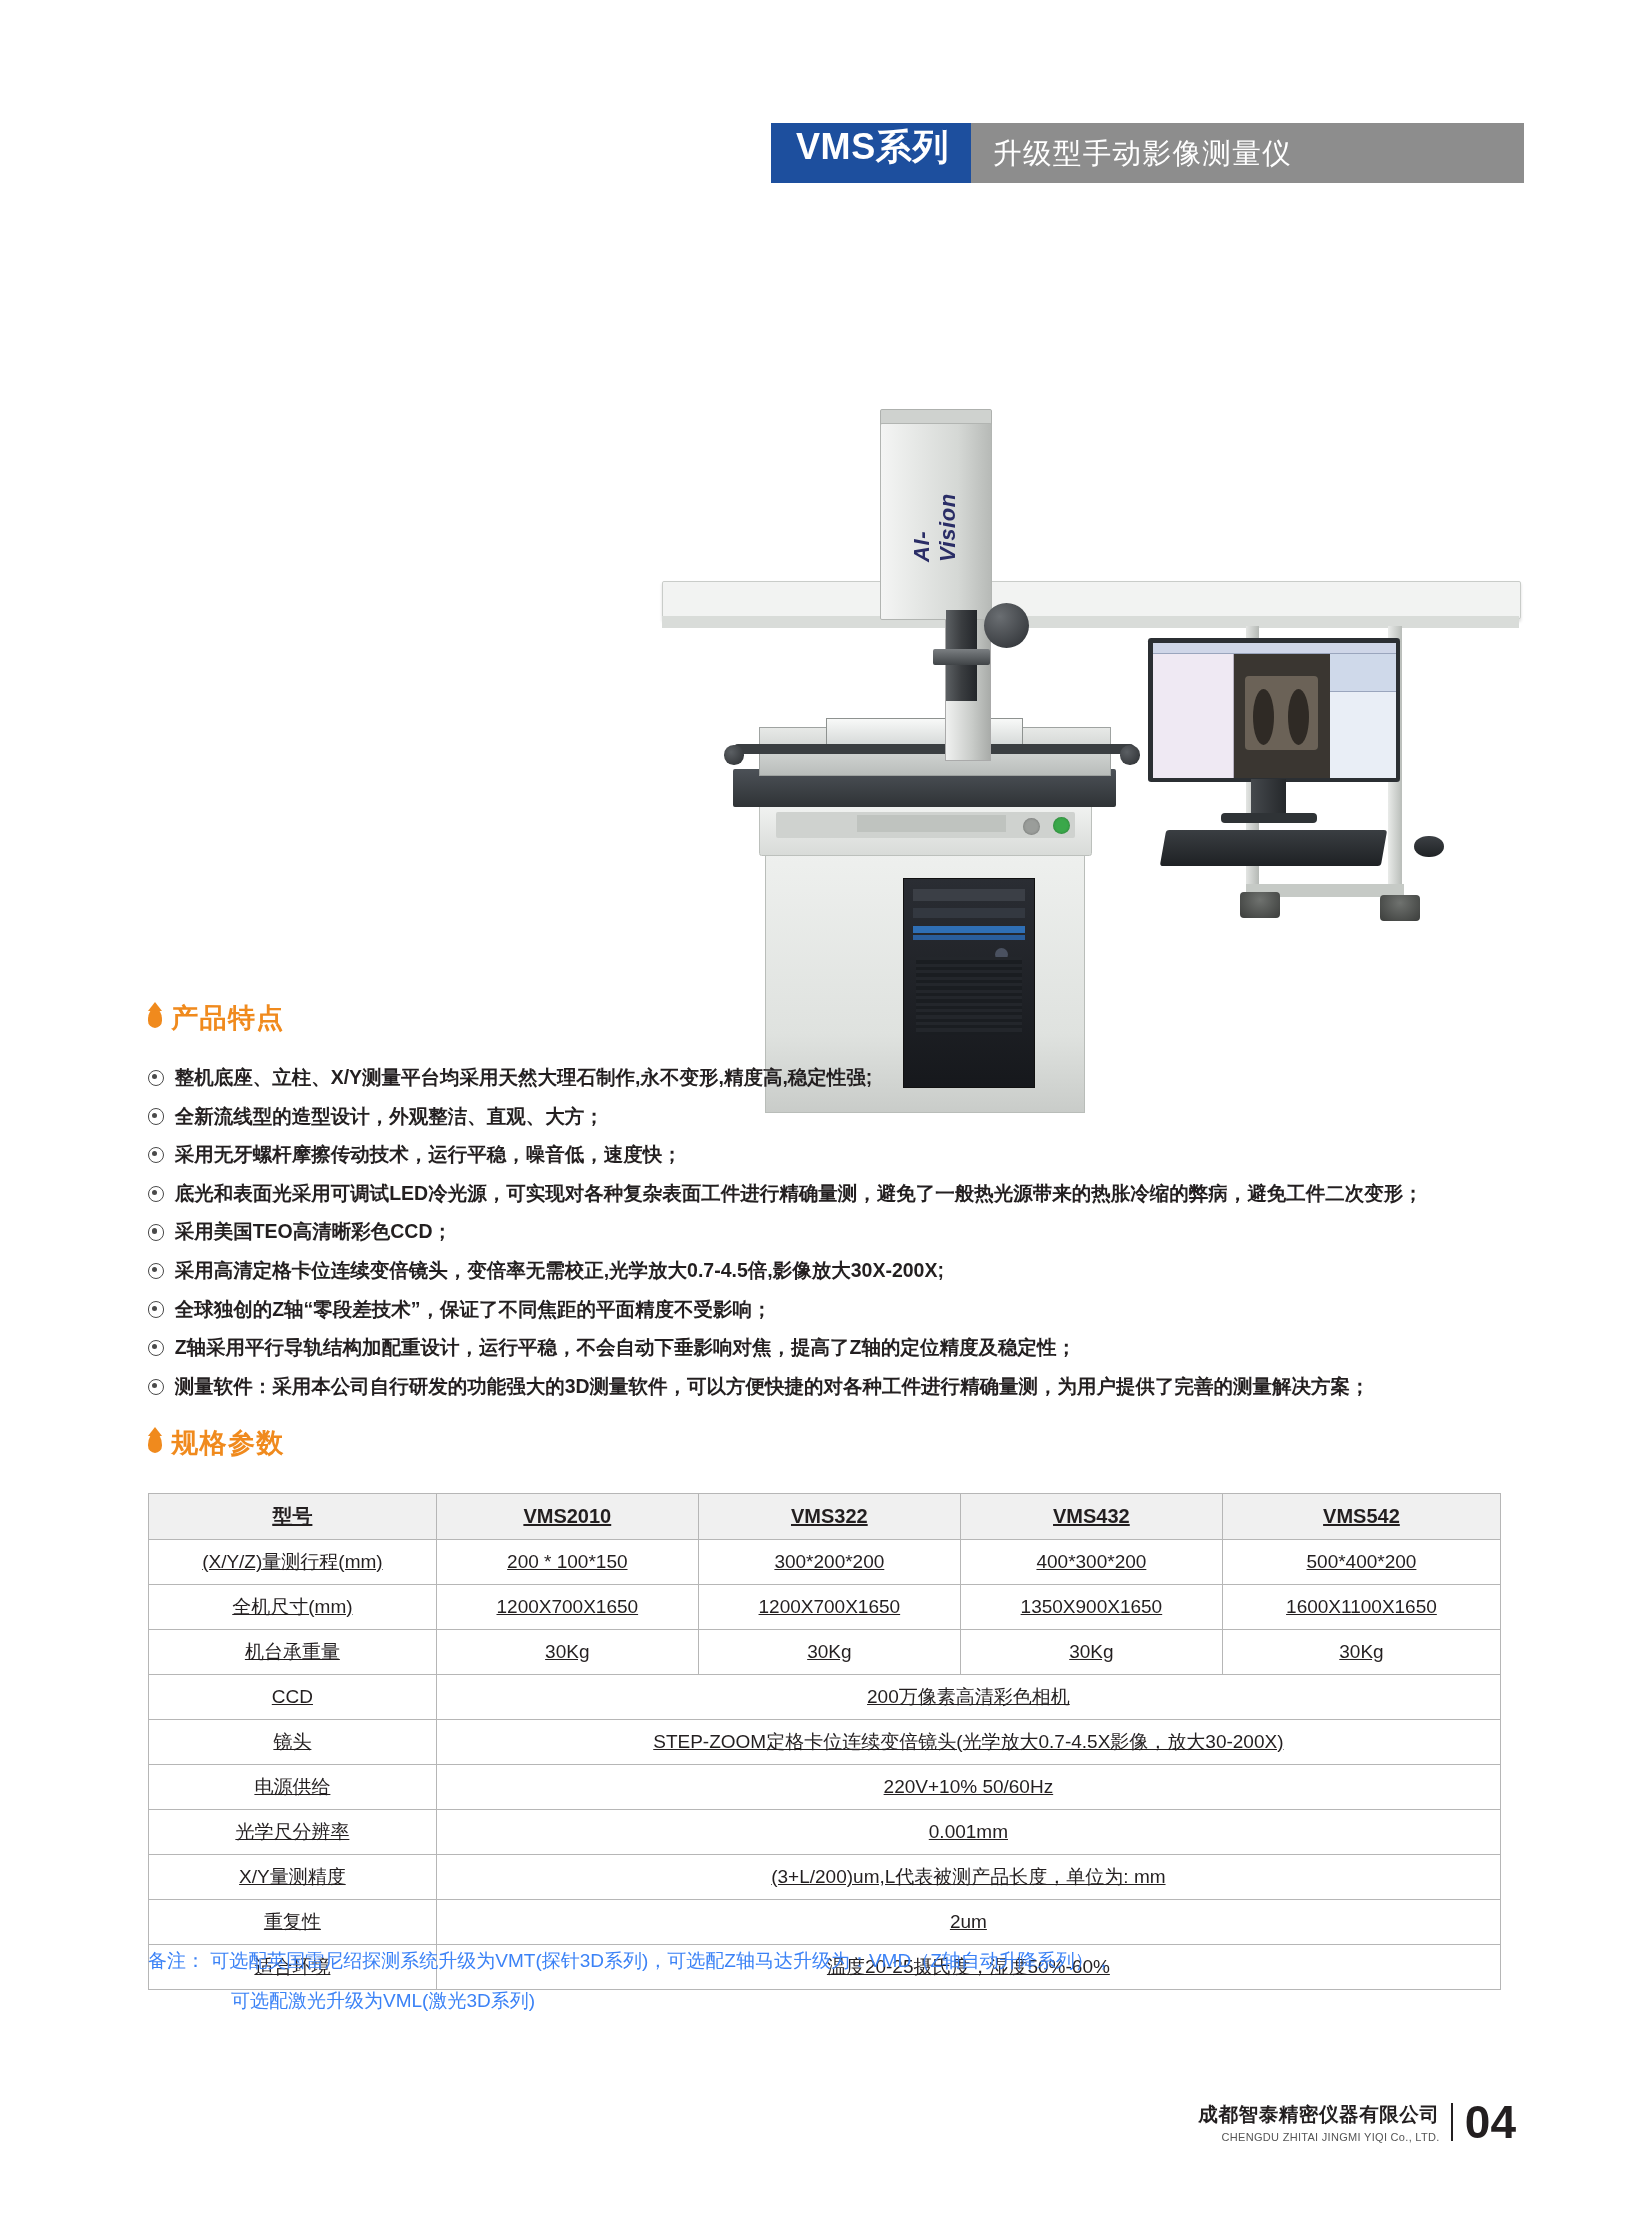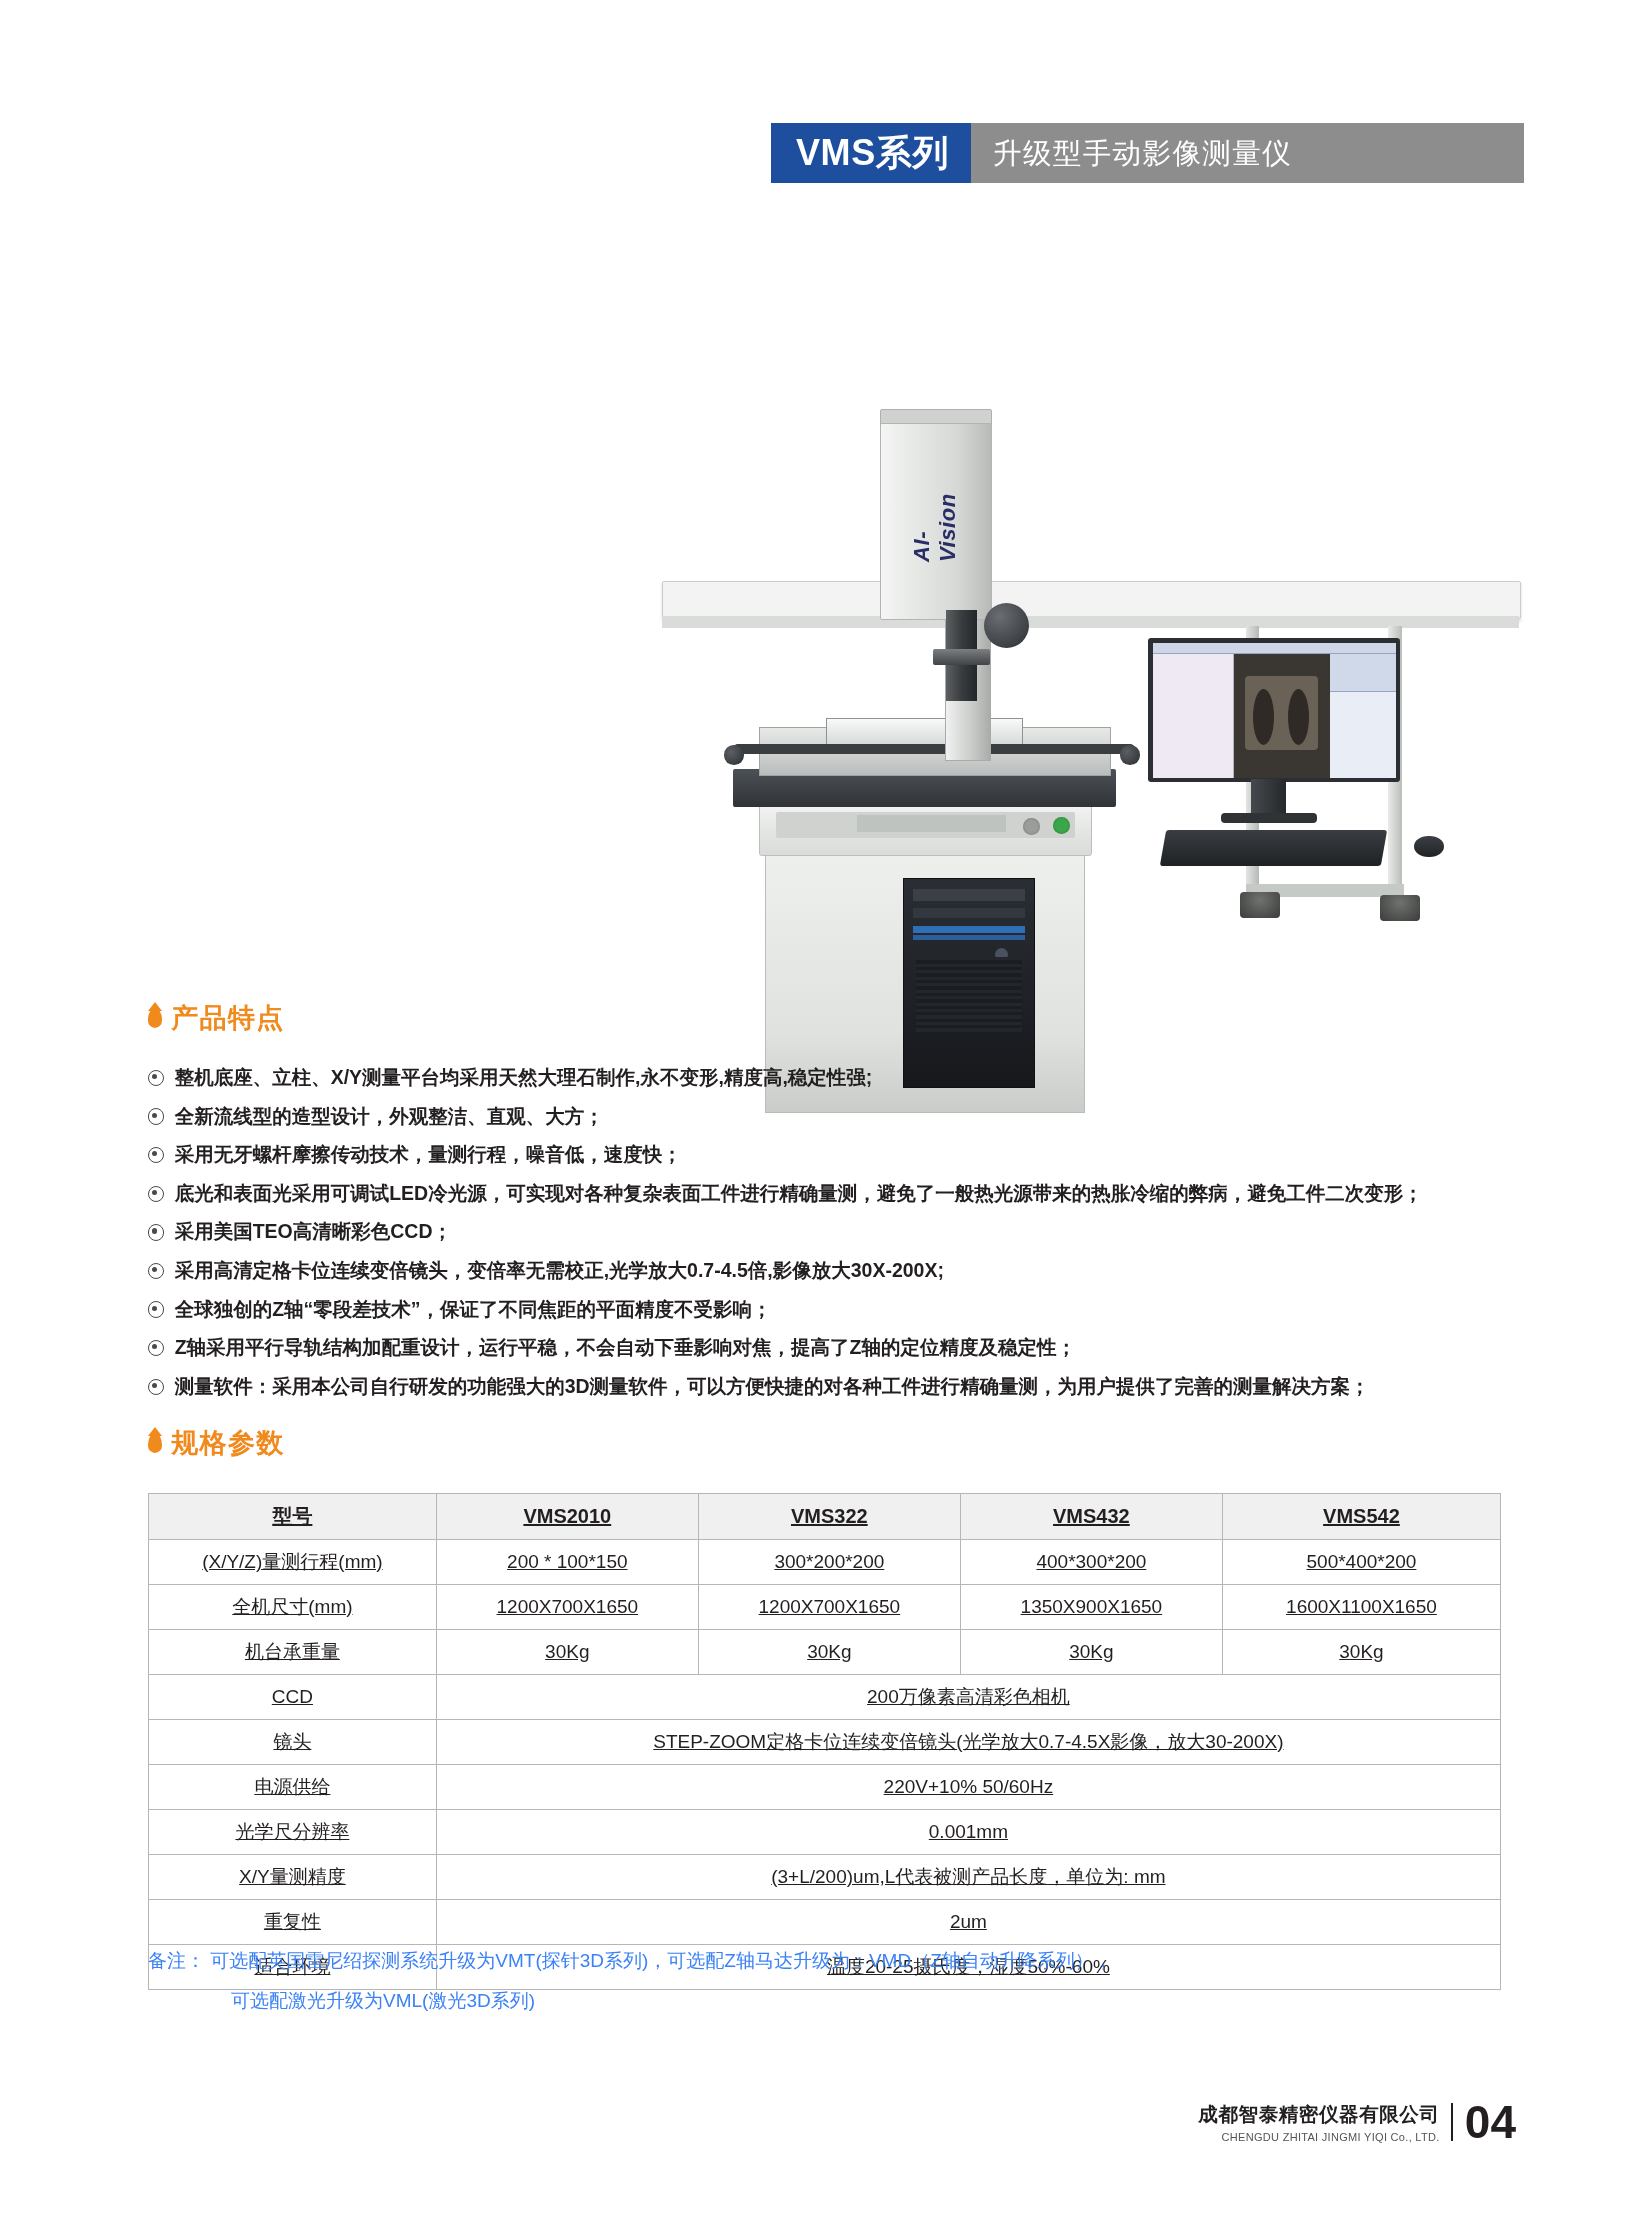--- a/index.html
+++ b/index.html
@@ -22,21 +22,21 @@
     top: 123px;
     left: 771px;
     width: 753px;
     height: 60px;
     display: flex;
     align-items: stretch;
   }
   .header-blue {
     background: #1d4f9e;
     display: flex;
-    align-items: center;
+    align-items: flex-start;
     justify-content: center;
     padding: 0 22px 0 25px;
     position: relative;
   }
   .header-blue-text {
     color: #ffffff;
     font-size: 36px;
     font-weight: bold;
     letter-spacing: 0.6px;
     font-family: "Liberation Sans", "DejaVu Sans", sans-serif;
@@ -641,21 +641,21 @@
   <div class="feature-row">
     <span class="bullet"></span>
     <span class="feature-text">整机底座、立柱、X/Y测量平台均采用天然大理石制作,永不变形,精度高,稳定性强;</span>
   </div>
   <div class="feature-row">
     <span class="bullet"></span>
     <span class="feature-text">全新流线型的造型设计，外观整洁、直观、大方；</span>
   </div>
   <div class="feature-row">
     <span class="bullet"></span>
-    <span class="feature-text">采用无牙螺杆摩擦传动技术，量测行程，噪音低，速度快；</span>
+    <span class="feature-text">采用无牙螺杆摩擦传动技术，运行平稳，噪音低，速度快；</span>
   </div>
   <div class="feature-row">
     <span class="bullet"></span>
     <span class="feature-text">底光和表面光采用可调试LED冷光源，可实现对各种复杂表面工件进行精确量测，避免了一般热光源带来的热胀冷缩的弊病，避免工件二次变形；</span>
   </div>
   <div class="feature-row">
     <span class="bullet"></span>
     <span class="feature-text">采用美国TEO高清晰彩色CCD；</span>
   </div>
   <div class="feature-row">

